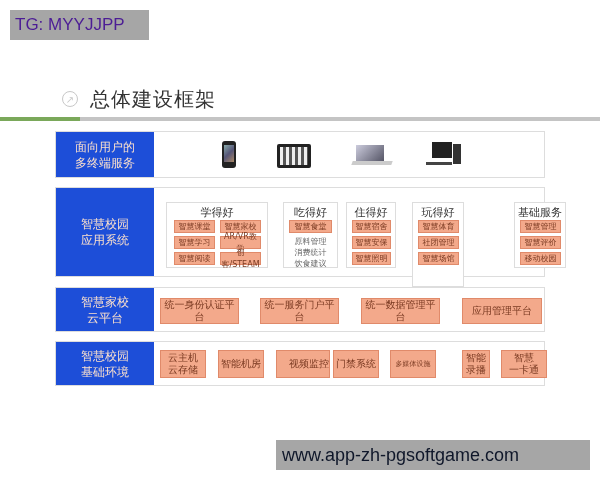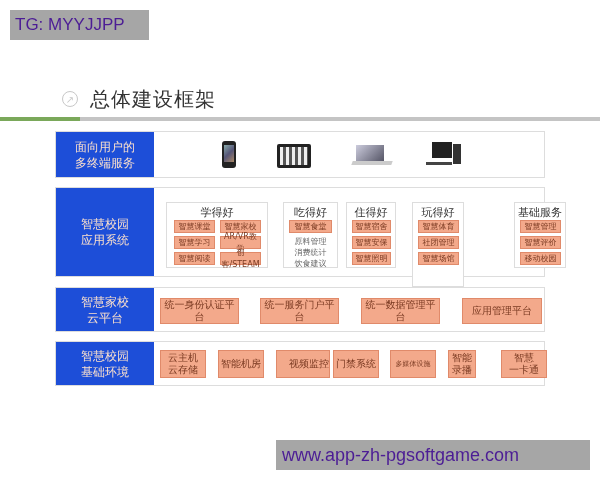--- a/index.html
+++ b/index.html
@@ -1,21 +1,21 @@
 <!DOCTYPE html>
 <html><head>
 <meta charset="utf-8">
 <style>
   html, body { margin:0; padding:0; }
   body { width:600px; height:480px; background:#ffffff; position:relative; overflow:hidden;
          font-family:"DejaVu Sans", "Liberation Sans", sans-serif; }
   .wm-top { position:absolute; left:10px; top:10px; width:139px; height:30px; background:#a6a6a6;
             color:#4c1d95; font-family:"Liberation Sans", sans-serif; font-size:17px; line-height:30px; padding-left:5px; box-sizing:border-box; }
   .wm-bottom { position:absolute; left:276px; top:440px; width:314px; height:30px; background:#a6a6a6;
-               color:#4c1d95; font-family:"Liberation Sans", sans-serif; font-size:18px; line-height:30px; padding-left:6px; box-sizing:border-box; }
+               color:#0f172a; font-family:"Liberation Sans", sans-serif; font-size:18px; line-height:30px; padding-left:6px; box-sizing:border-box; }
   .title-row { position:absolute; left:62px; top:84px; height:30px; display:flex; align-items:center; }
   .title-icon { width:14px; height:14px; border:1.5px solid #c8c8c8; border-radius:50%; color:#c8c8c8; font-size:10px;
                 display:flex; align-items:center; justify-content:center; margin-right:12px; }
   .title-text { font-size:20px; color:#333; letter-spacing:1px; }
   .rule-green { position:absolute; left:0; top:117px; width:80px; height:4px; background:#7aa85a; }
   .rule-gray { position:absolute; left:80px; top:117px; width:520px; height:4px; background:#c4c4c4; }
 
   .layer { position:absolute; left:55px; width:490px; border:1px solid #ddd; background:#fff; box-sizing:border-box; }
   .layer-label { position:absolute; left:0; top:0; bottom:0; width:98px; background:#1d4ed8; color:#fbe0cc;
                  font-size:12px; line-height:16px; display:flex; align-items:center; justify-content:center; text-align:center; }
@@ -135,19 +135,19 @@
         <div>基础环境</div>
       </div>
   </div>
   <div class="layer-body">
     <div class="box" style="position:absolute; left:6px; top:8px; width:46px; height:28px; white-space:pre-line;">云主机
 云存储</div>
     <div class="box" style="position:absolute; left:64px; top:8px; width:46px; height:28px;text-align:right;">智能机房</div>
     <div class="box" style="position:absolute; left:122px; top:8px; width:54px; height:28px;padding-left:12px;">视频监控</div>
     <div class="box" style="position:absolute; left:179px; top:8px; width:46px; height:28px;">门禁系统</div>
     <div class="box" style="position:absolute; left:236px; top:8px; width:46px; height:28px; font-size:7px;">多媒体设施</div>
-    <div class="box" style="position:absolute; left:294px; top:8px; width:28px; height:28px;">智能录播</div>
+    <div class="box" style="position:absolute; left:308px; top:8px; width:28px; height:28px;">智能录播</div>
     <div class="box" style="position:absolute; left:347px; top:8px; width:46px; height:28px; white-space:pre-line;">智慧
 一卡通</div>
   </div>
 </div>
 
 <div class="wm-bottom">www.app-zh-pgsoftgame.com</div>
 
 </body></html>

